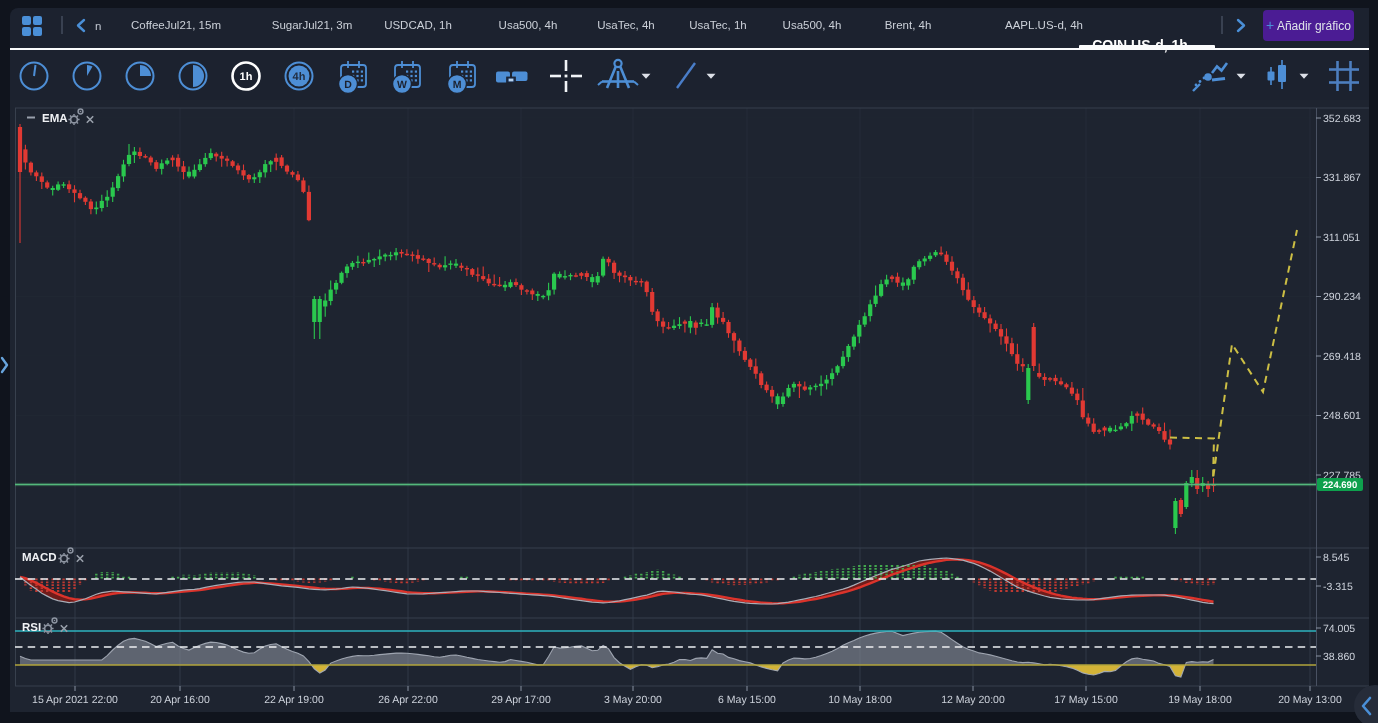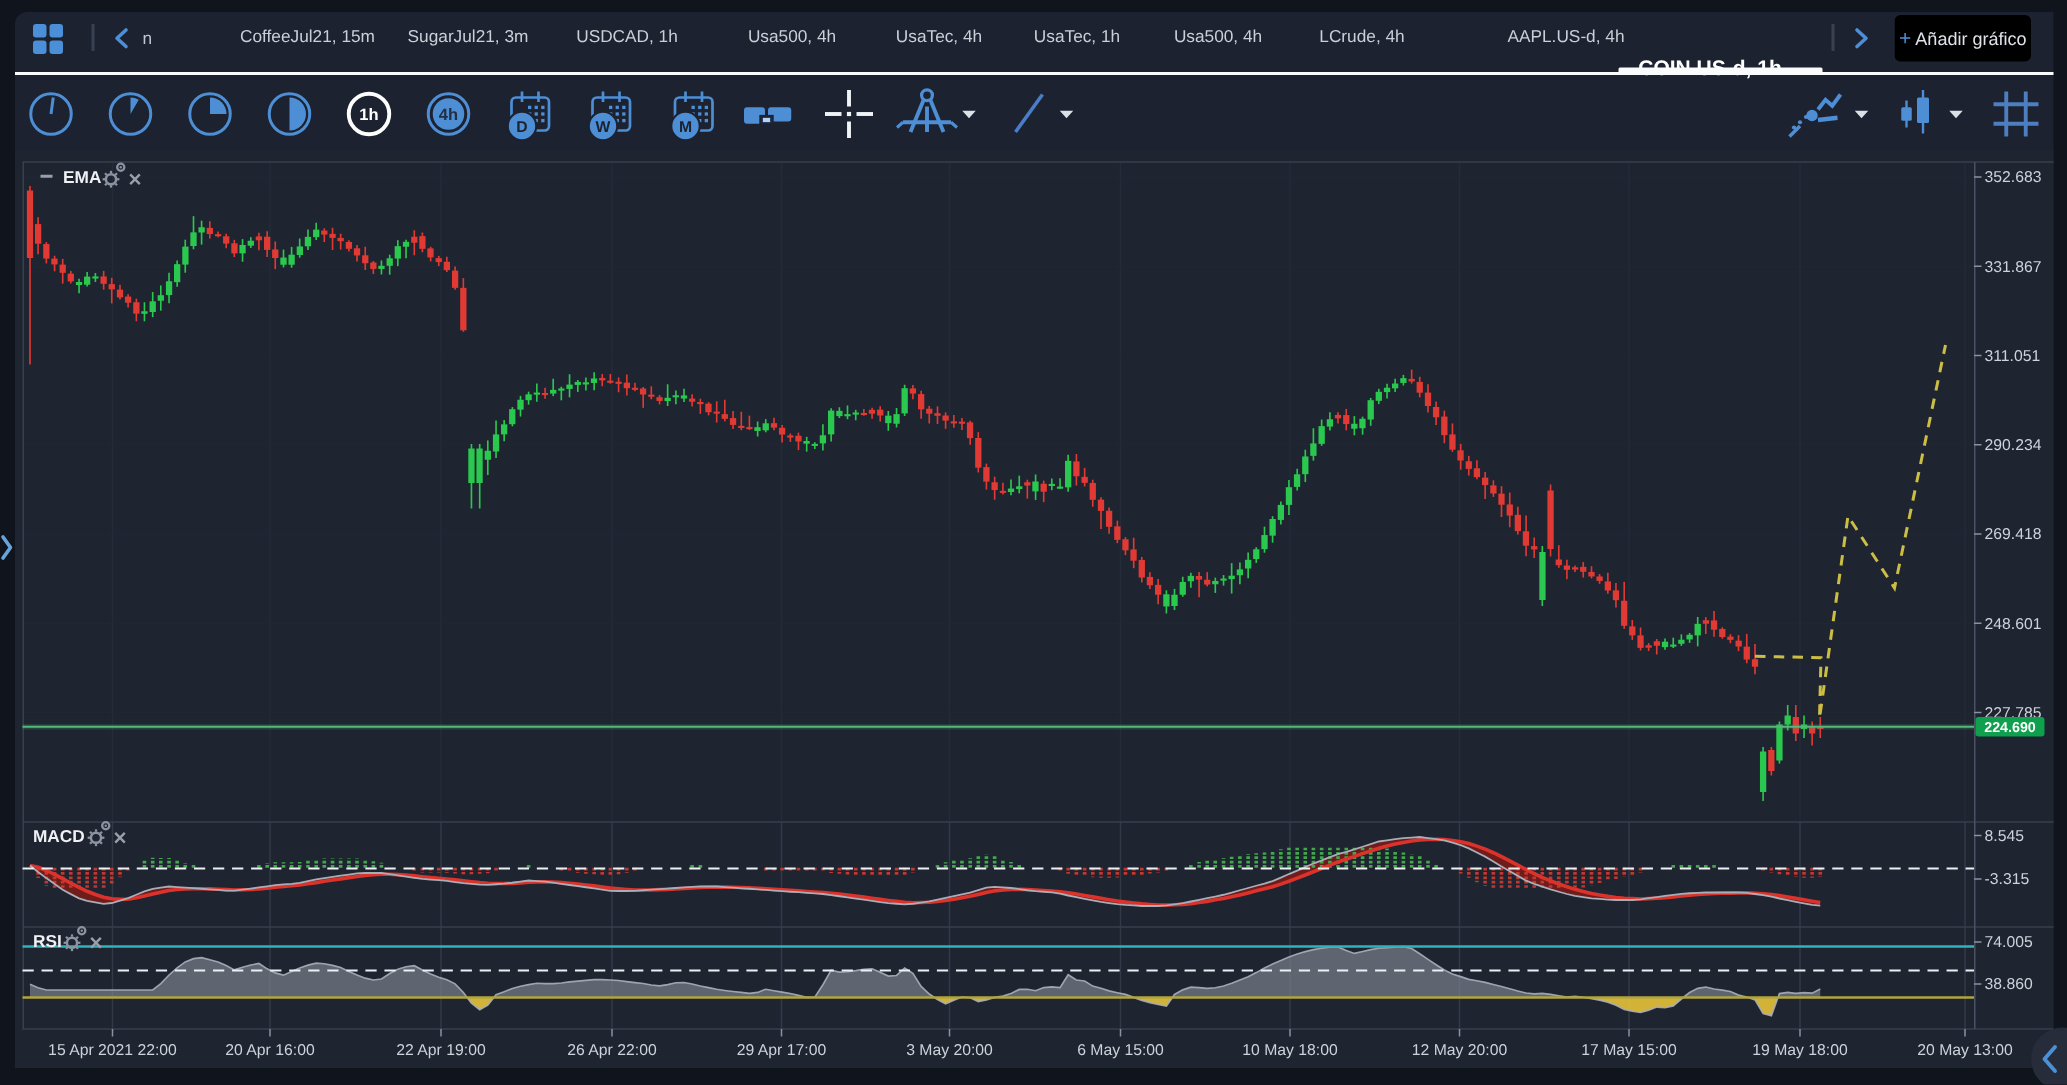--- a/index.html
+++ b/index.html
@@ -8,41 +8,41 @@
 .app { position:absolute; left:10px; top:8px; width:1359px; height:704px;
   background:#1d2330; border-radius:8px 0 0 0; }
 .chartbg { position:absolute; left:10px; top:100px; width:1359px; height:612px;
   background:#1f2531; }
 .tab { position:absolute; top:19px; transform:translate(-50%,0) translateZ(0); color:#ccd1d9;
   font-size:11.5px; white-space:nowrap; }
 .tab.active { color:#fff; font-weight:bold; font-size:14px; top:18px;margin-top:19px; }
 .whiteline { position:absolute; left:10px; top:48px; width:1359px; height:2px; background:#fbfcfd; }
 .activeline { position:absolute; left:1079px; top:45px; width:136px; height:5px; background:#fbfcfd; border-radius:1px; }
 .vsep { position:absolute; top:16px; width:2px; height:18px; background:#3a4252; }
-.addbtn { transform:translateZ(0); position:absolute; left:1263px; top:10px; width:91px; height:31px; background:#000000;
+.addbtn { transform:translateZ(0); position:absolute; left:1263px; top:10px; width:91px; height:31px; background:#4c1d95;
   border-radius:4px; color:#dfe3ea; font-size:12px; line-height:31px; text-align:center; }
 .addbtn span { color:#4b90d8; font-size:14px; }
 .cliptab { transform:translateZ(0); position:absolute; left:95px; top:20px; color:#c2c7d1; font-size:11.5px; width:8px; overflow:hidden; }
 svg.main { position:absolute; left:0; top:0; }
 .ax { font:10.5px "Liberation Sans",sans-serif; fill:#ced3dc; }
 .badge { font:bold 9.5px "Liberation Sans",sans-serif; fill:#fff; }
 .ptitle { font:bold 11.5px "Liberation Sans",sans-serif; fill:#f0f2f5; }
 </style></head>
 <body>
 <div id="root" style="position:absolute;left:0;top:0;width:1378px;height:723px;opacity:0.999;">
 <div class="app"></div>
 <div class="chartbg"></div>
-<div class="tab" style="left:205px">CoffeeJul21, 15m</div>
+<div class="tab" style="left:176px">CoffeeJul21, 15m</div>
     <div class="tab" style="left:312px">SugarJul21, 3m</div>
     <div class="tab" style="left:418px">USDCAD, 1h</div>
     <div class="tab" style="left:528px">Usa500, 4h</div>
     <div class="tab" style="left:626px">UsaTec, 4h</div>
     <div class="tab" style="left:718px">UsaTec, 1h</div>
     <div class="tab" style="left:812px">Usa500, 4h</div>
-    <div class="tab" style="left:908px">LCrude, 4h</div>
+    <div class="tab" style="left:908px">Brent, 4h</div>
     <div class="tab" style="left:1044px">AAPL.US-d, 4h</div>
     <div class="tab active" style="left:1140px">COIN.US-d, 1h</div>
 <div class="cliptab">n</div>
 <div class="vsep" style="left:61px"></div>
 <div class="vsep" style="left:1221px"></div>
 <div class="addbtn"><span>+</span> Añadir gráfico</div>
 <div class="whiteline"></div>
 <div class="activeline"></div>
 <svg class="main" width="1378" height="723" viewBox="0 0 1378 723">
 

